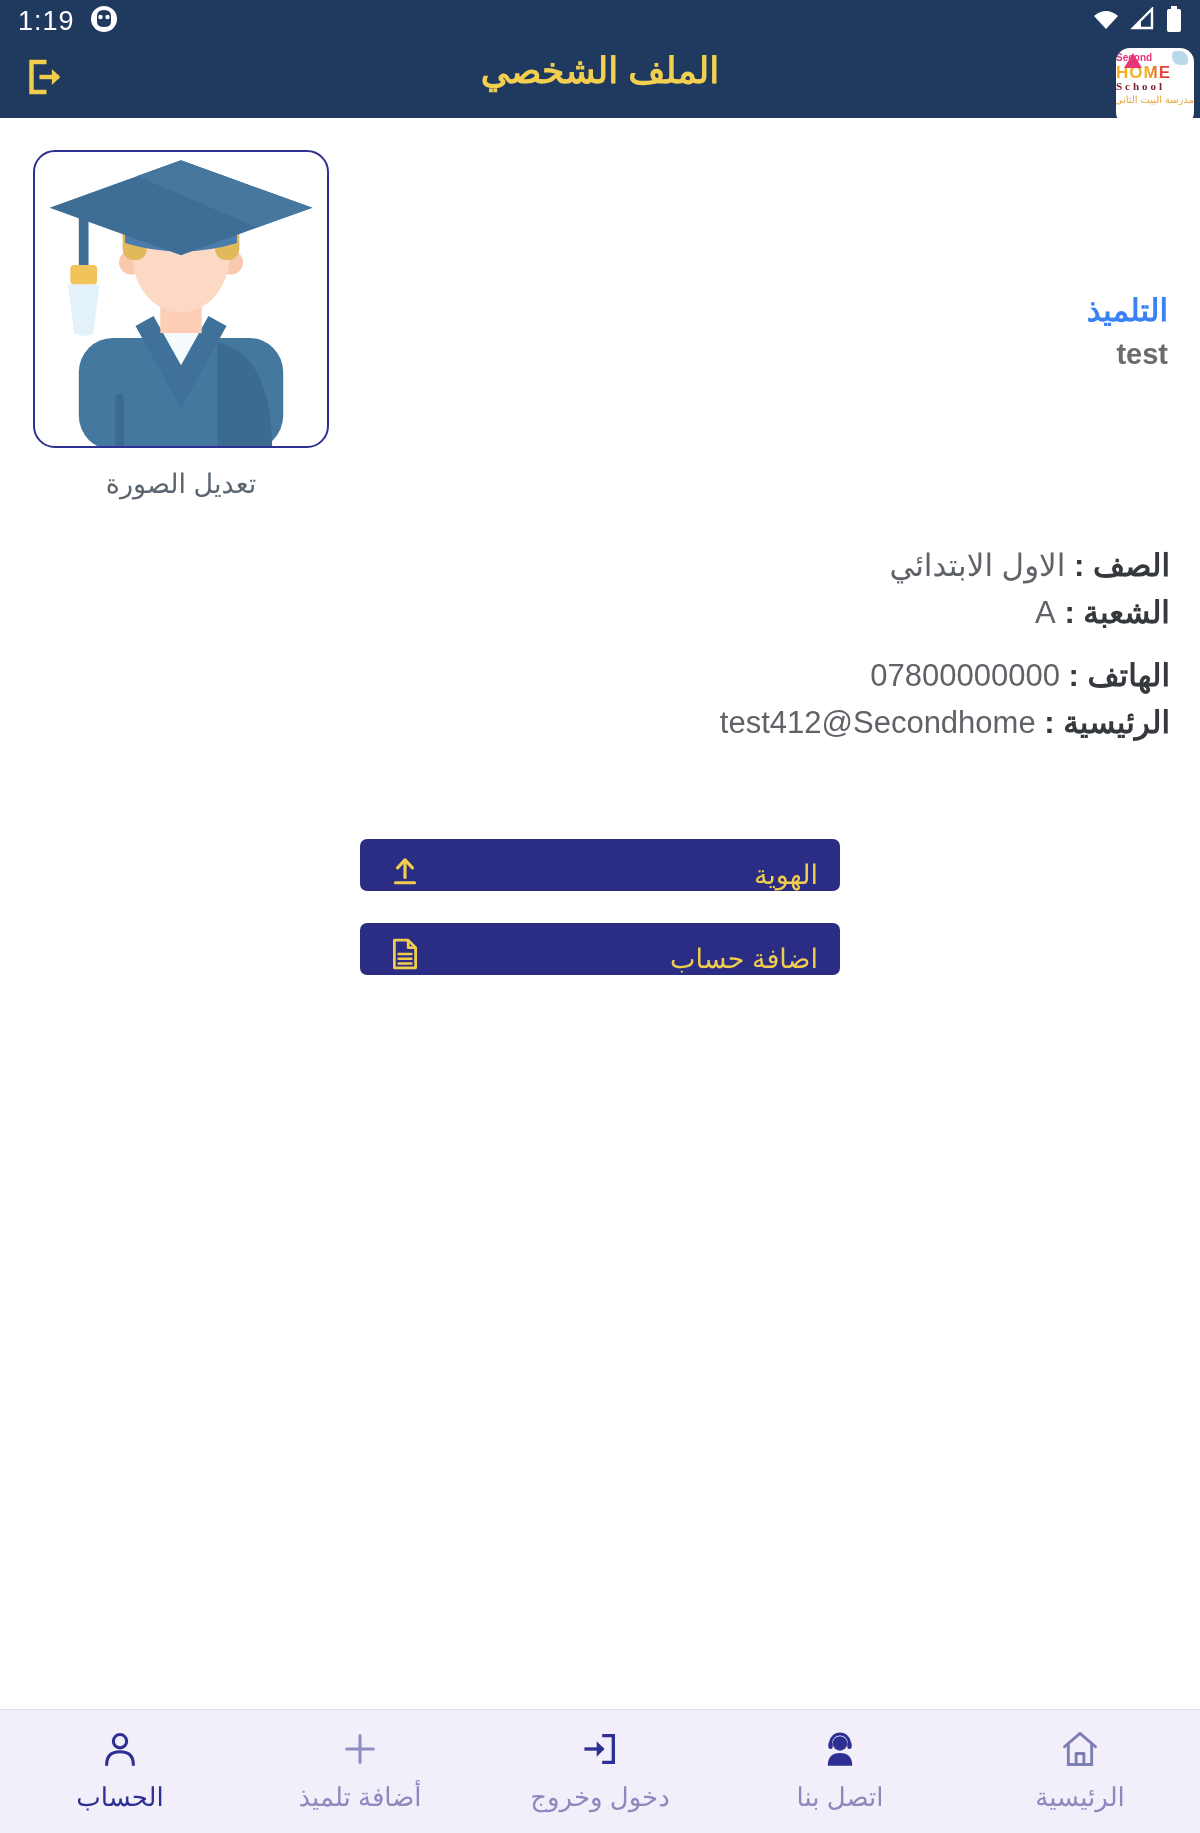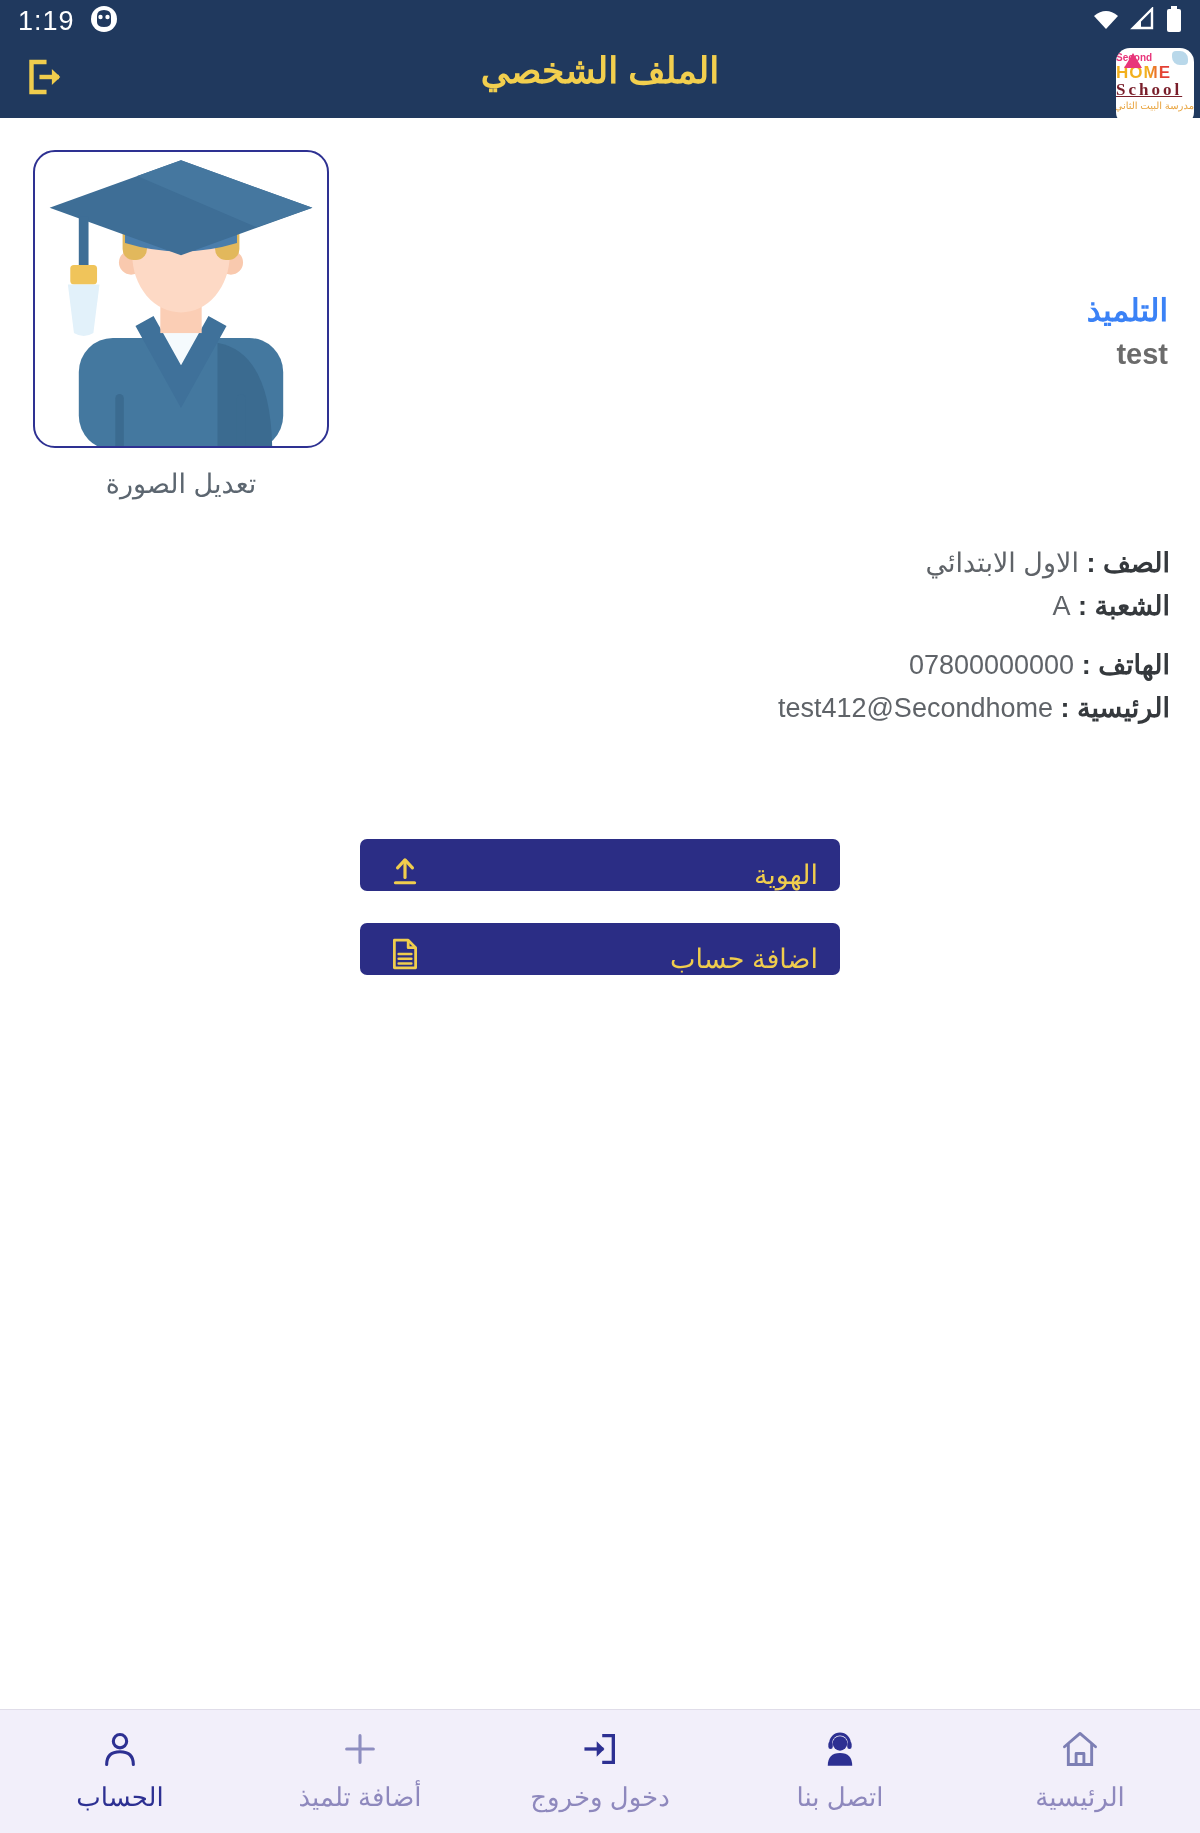--- a/index.html
+++ b/index.html
@@ -13,31 +13,31 @@
   .status-left { display:flex; align-items:center; gap:14px; }
   .status-time { color:#ffffff; font-size:27px; letter-spacing:1px; }
   .status-right { display:flex; align-items:center; gap:10px; }
   .app-title { position:absolute; top:50px; left:0; width:100%; text-align:center; color:#f2cf4e; font-size:36px; font-weight:bold; }
   .logout-btn { position:absolute; top:54px; left:20px; width:46px; height:46px; cursor:pointer; }
   .logo { position:absolute; top:48px; right:6px; width:78px; height:78px; background:#ffffff; border-radius:14px; overflow:hidden; text-align:left; padding-top:5px; line-height:1.05; }
   .logo-row1 { font-size:10px; font-weight:bold; color:#e8357a; position:relative; }
   .logo-tri { position:absolute; left:8px; top:0px; width:0; height:0; border-left:9px solid transparent; border-right:9px solid transparent; border-bottom:15px solid #e8357a; }
   .logo-puzzle { position:absolute; right:6px; top:-2px; width:16px; height:14px; background:#b9d8ea; border-radius:4px 8px 4px 8px; }
   .logo-home { font-size:17px; font-weight:bold; letter-spacing:1px; background:linear-gradient(90deg,#f2b01e 40%,#e33d35 60%); -webkit-background-clip:text; background-clip:text; color:transparent; }
-  .logo-school { font-family:"Liberation Serif", serif; font-size:17px; font-weight:bold; color:#7a1f2b; letter-spacing:3px;text-decoration:underline; }
+  .logo-school { font-family:"Liberation Serif", serif; font-size:11px; font-weight:bold; color:#7a1f2b; letter-spacing:3px; }
   .logo-ar { direction:rtl; font-size:10px; color:#e8a33d; white-space:nowrap; overflow:hidden; margin-top:2px; }
 
   
   .avatar-card { position:absolute; top:150px; left:33px; width:296px; height:298px; border:2px solid #2e3192; border-radius:22px; background:#ffffff; overflow:hidden; cursor:pointer; }
   .edit-photo { position:absolute; top:468px; left:33px; width:296px; text-align:center; font-size:27px; color:#5c6670; }
   .role-label { position:absolute; top:292px; right:32px; font-size:31px; font-weight:bold; color:#3b82f6; direction:rtl; }
   .user-name { position:absolute; top:338px; right:32px; font-size:29px; font-weight:bold; color:#6b6b6b; }
 
   .info { position:absolute; right:30px; top:550px; width:600px; direction:rtl; text-align:right; }
-  .info-line { font-size:27px; margin-bottom:16px; line-height:1.0; white-space:nowrap; }
+  .info-line { font-size:31px; margin-bottom:16px; line-height:1.0; white-space:nowrap; }
   .info-line .lbl { color:#35393d; font-weight:bold; }
   .info-line .val { color:#5f6368; }
   .info-gap { height:16px; }
 
   
   .action-btn { position:absolute; left:360px; width:480px; height:52px; background:#2b2d85; border-radius:7px; display:flex; align-items:flex-end; justify-content:space-between; padding:0 22px 0 28px; cursor:pointer; }
   .action-btn .label { color:#f0cd4d; font-size:27px; direction:rtl; }
   .btn-identity { top:839px; }
   .btn-account { top:923px; }
 

